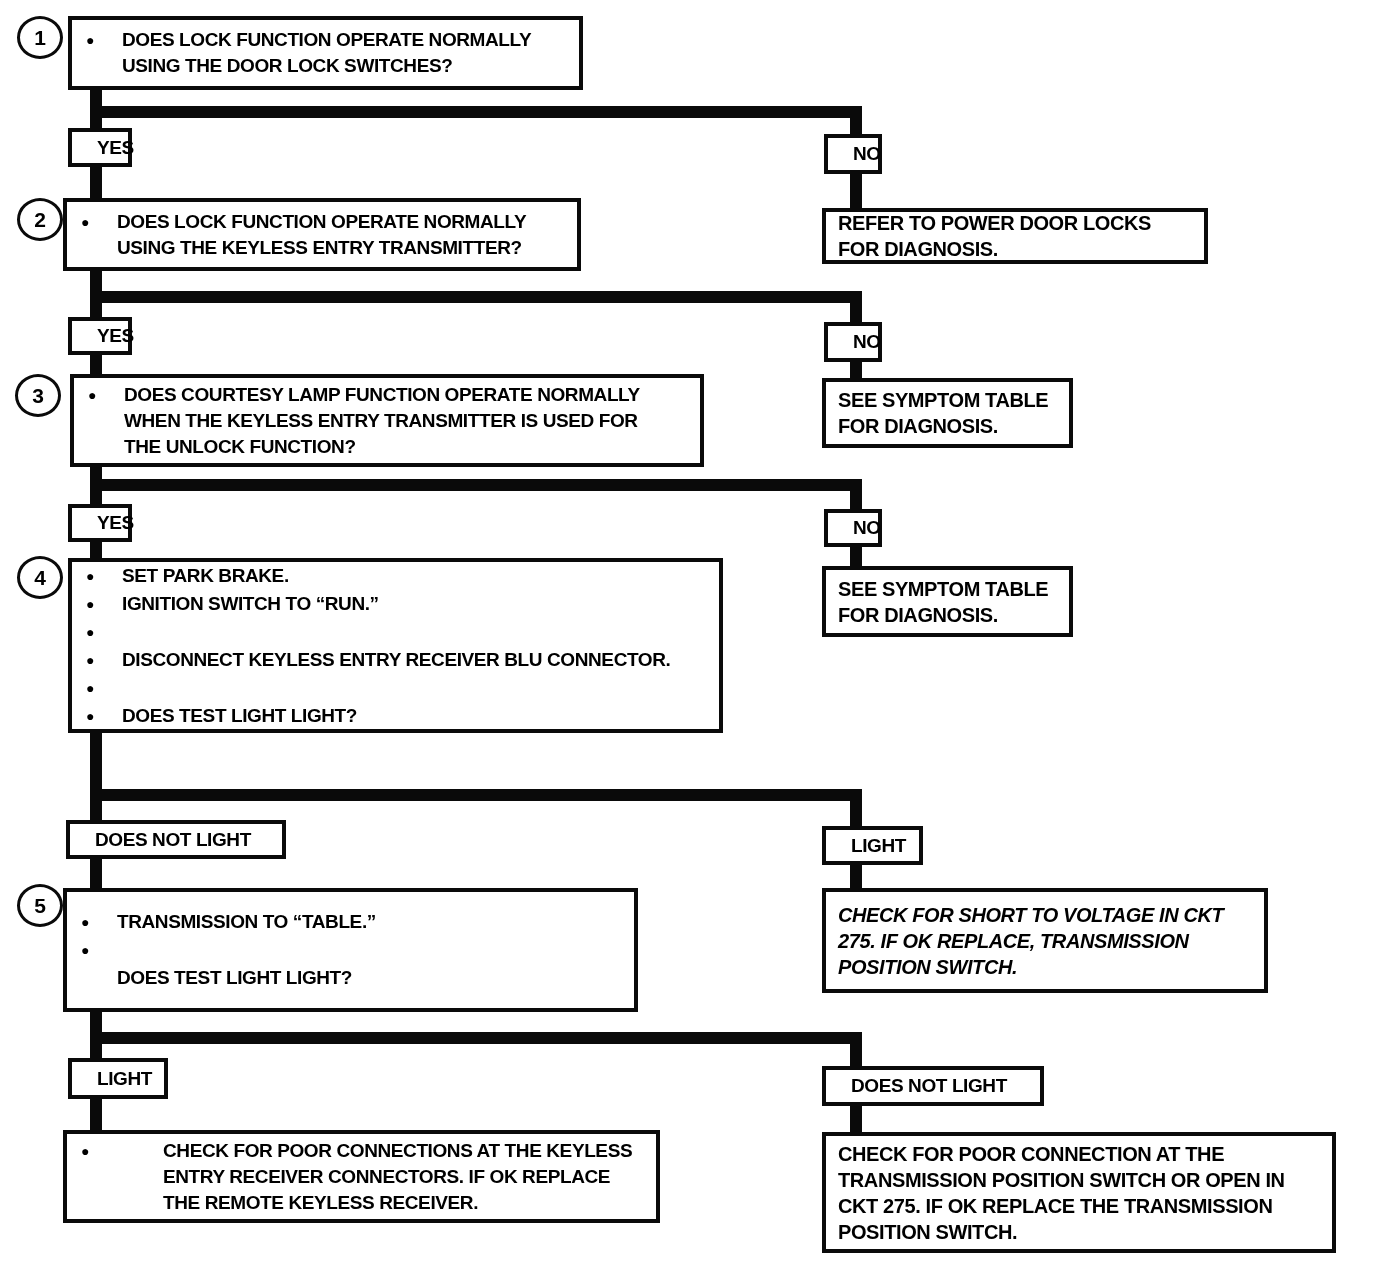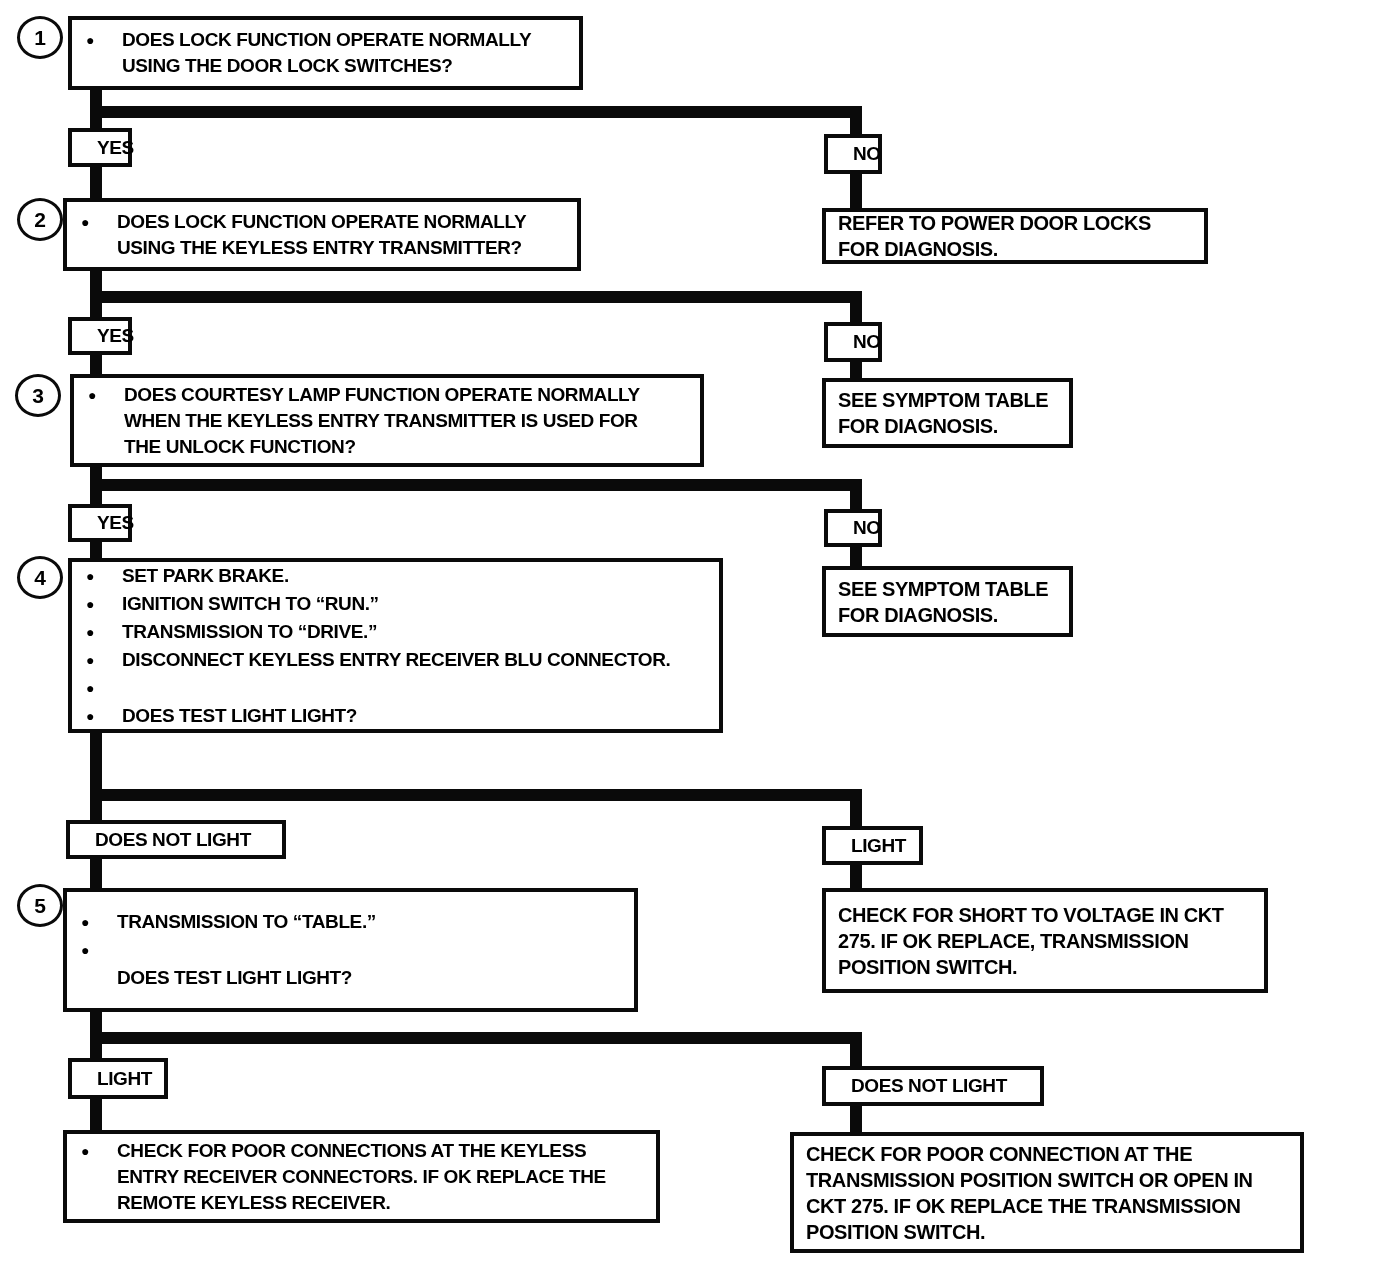--- a/index.html
+++ b/index.html
@@ -35,21 +35,21 @@
   .btext {
     font-size: 19px;
     font-weight: bold;
     line-height: 26px;
     letter-spacing: -0.4px;
   }
   .s4 .blt, .s4 .btext { line-height: 28px; }
   .s5 .blt, .s5 .btext { line-height: 28px; }
   .s3t { max-width: 545px; }
   .s5t { max-width: 470px; }
-  .blw { max-width: 530px; }
+  .blw { max-width: 530px; margin-left: 46px; }
   .lbl {
     display: flex;
     align-items: center;
     padding-left: 25px;
     font-size: 19px;
     font-weight: bold;
     letter-spacing: -0.4px;
   }
   .result {
     display: flex;
@@ -57,21 +57,21 @@
     padding: 6px 10px 6px 12px;
   }
   .rtext {
     font-size: 20px;
     font-weight: bold;
     line-height: 26px;
     letter-spacing: -0.4px;
   }
   .w330 { max-width: 330px; }
   .w215 { max-width: 215px; }
-  .w414 { max-width: 414px; }
+  .w414 { max-width: 414px; font-style: italic; }
   .w482 { max-width: 482px; }
   .circle {
     position: absolute;
     box-sizing: border-box;
     width: 46px;
     height: 43px;
     border: 3px solid #0a0a0a;
     border-radius: 50%;
     background: #fff;
     display: flex;
@@ -162,21 +162,20 @@
     <div class="brow">
       <span class="blt">●</span>
       <span class="btext">SET PARK BRAKE.</span>
     </div>
     <div class="brow">
       <span class="blt">●</span>
       <span class="btext">IGNITION SWITCH TO “RUN.”</span>
     </div>
     <div class="brow">
       <span class="blt">●</span>
-      <span class="btext">TRANSMISSION TO “DRIVE.”</span>
     </div>
     <div class="brow">
       <span class="blt">●</span>
       <span class="btext">DISCONNECT KEYLESS ENTRY RECEIVER BLU CONNECTOR.</span>
     </div>
     <div class="brow">
       <span class="blt">●</span>
     </div>
     <div class="brow">
       <span class="blt">●</span>
@@ -204,17 +203,17 @@
   </div>
   <div class="box lbl" style="left:68px;top:1058px;width:100px;height:41px">LIGHT</div>
   <div class="box lbl" style="left:822px;top:1066px;width:222px;height:40px">DOES NOT LIGHT</div>
 
   <div class="box result" style="left:63px;top:1130px;width:597px;height:93px">
     <div class="brow">
       <span class="blt">●</span>
       <span class="btext blw">CHECK FOR POOR CONNECTIONS AT THE KEYLESS ENTRY RECEIVER  CONNECTORS. IF OK REPLACE THE REMOTE KEYLESS RECEIVER.</span>
     </div>
   </div>
-  <div class="box result" style="left:790px;top:1132px;width:514px;height:121px">
+  <div class="box result" style="left:822px;top:1132px;width:514px;height:121px">
     <span class="rtext w482">CHECK FOR POOR CONNECTION AT THE TRANSMISSION POSITION SWITCH OR OPEN IN CKT 275.  IF OK REPLACE THE TRANSMISSION POSITION SWITCH.</span>
   </div>
 
 </div>
 
 </body></html>

